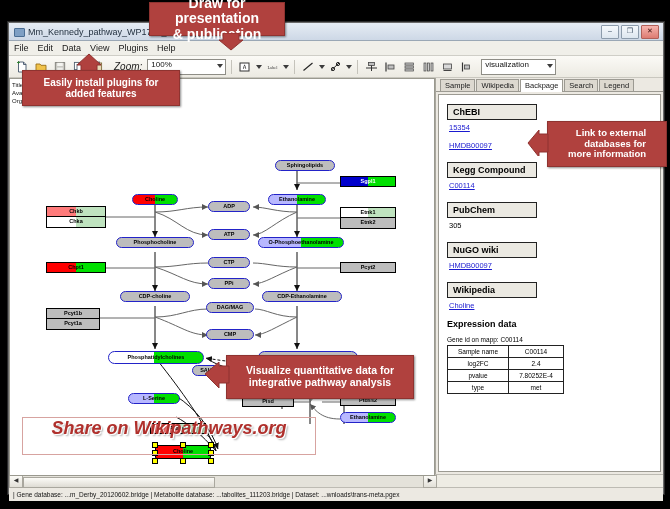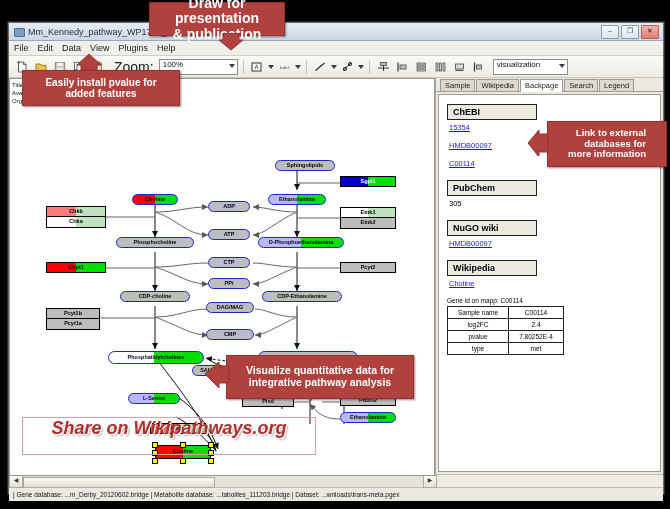--- a/index.html
+++ b/index.html
@@ -23,21 +23,21 @@
   
   .menubar{height:14px;background:#f0efe9;border-bottom:1px solid #cfcec7;display:flex;align-items:center;padding-left:5px;}
   .menubar span{font-size:9px;color:#1a1a1a;margin-right:9px;cursor:default;text-align:right;}
 
   
   .toolbar{height:21px;background:linear-gradient(#fbfaf6,#eceae2);border-bottom:1px solid #c9c7bf;
            display:flex;align-items:center;padding:0 4px;gap:2px;position:relative;}
   .tbtn{width:15px;height:15px;display:flex;align-items:center;justify-content:center;border:1px solid transparent;border-radius:2px;}
   .tbtn svg{display:block;}
   .tsep{width:1px;height:14px;background:#c5c3bb;margin:0 3px;}
-  .zoomlabel{font-size:14px;color:#222;margin:0 3px 0 6px;}
+  .zoomlabel{font-size:10px;color:#222;margin:0 3px 0 6px;font-style:italic;}
   .combo{height:14px;border:1px solid #8e8d86;background:#fff;display:flex;align-items:flex-start;
          font-size:8px;color:#111;padding-left:3px;position:relative;}
   .combo .arrow{position:absolute;right:2px;top:4px;width:0;height:0;border-left:3px solid transparent;
         border-right:3px solid transparent;border-top:4px solid #3b3b3b;}
   .combo.zoom{width:74px;}
   .combo.vis{width:70px;margin-left:4px;}
   .dd{display:flex;align-items:center;gap:1px;}
   .dd .caret{width:0;height:0;border-left:3px solid transparent;border-right:3px solid transparent;border-top:4px solid #3b3b3b;}
 
   
@@ -464,31 +464,33 @@
           <span class="tab">Search</span>
           <span class="tab">Legend</span>
         </div>
 
         <div class="backpage">
           <div class="bp-box">ChEBI</div>
           <a class="bp-link">15354</a>
 
           <a class="bp-link">HMDB00097</a>
 
+          <div class="bp-box">Kegg Compound</div>
           <a class="bp-link">C00114</a>
 
           <div class="bp-box">PubChem</div>
           <span class="bp-plain">305</span>
 
           <div class="bp-box">NuGO wiki</div>
           <a class="bp-link">HMDB00097</a>
 
           <div class="bp-box">Wikipedia</div>
           <a class="bp-link">Choline</a>
 
+          <div class="bp-head">Expression data</div>
           <div class="bp-sub">Gene id on mapp: C00114</div>
 
           <table class="exp">
             <tbody>
                 <tr>
               <td class="k">Sample name</td>
               <td class="v">C00114</td>
             </tr>
             <tr>
               <td class="k">log2FC</td>
@@ -524,21 +526,21 @@
 
   <div class="callout" style="left:149px;top:2px;width:134px;height:32px;font-size:14px;">
     <span style="white-space:pre-line;">Draw for presentation
 &amp; publication</span>
   </div>
   <svg width="26" height="18" style="position:absolute;left:218px;top:33px;z-index:30;">
     <path d="M5 0 h16 v7 h4 L13 17 L1 7 h4 z" fill="#b0413e" stroke="#8e3330" stroke-width="1"></path>
   </svg>
 
   <div class="callout" style="left:22px;top:70px;width:156px;height:34px;font-size:10px;">
-    <span style="white-space:pre-line;">Easily install pvalue for
+    <span style="white-space:pre-line;">Easily install plugins for
 added features</span>
   </div>
   <svg width="26" height="22" style="position:absolute;left:76px;top:53px;z-index:29;">
     <path d="M13 1 L25 12 h-4 v9 h-16 v-9 h-4 z" fill="#b0413e" stroke="#8e3330" stroke-width="1"></path>
   </svg>
 
   <div class="callout" style="left:547px;top:121px;width:118px;height:44px;font-size:9.5px;">
     <span style="white-space:pre-line;text-align:right;">Link  to external
 databases  for
 more information</span>

